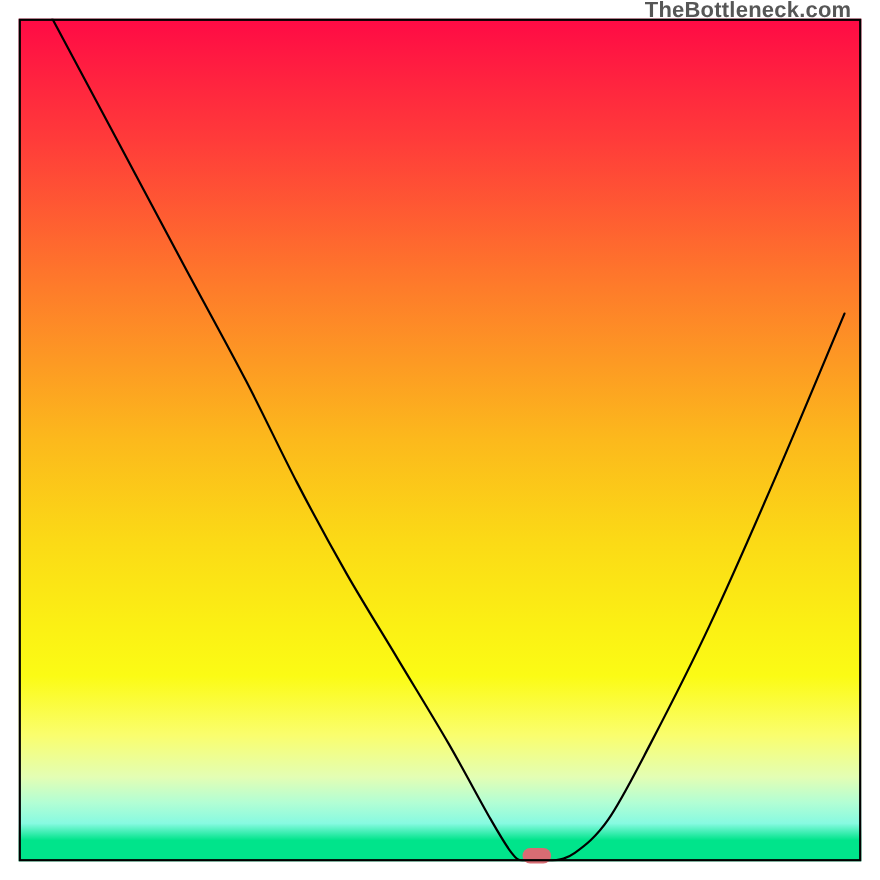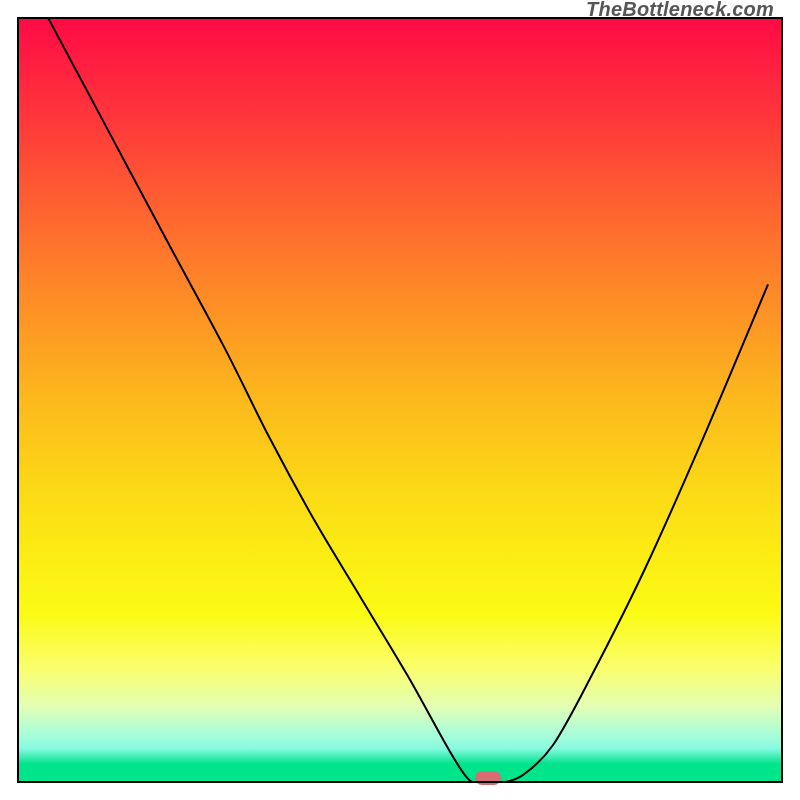--- a/index.html
+++ b/index.html
@@ -7,21 +7,20 @@
     padding: 0;
     width: 800px;
     height: 800px;
     background: #ffffff;
     overflow: hidden;
   }
   .chart-container {
     position: relative;
     width: 792px;
     height: 800px;
-    font-style: italic;
   }
   .gradient-area {
     position: absolute;
     left: 17px;
     top: 17px;
     width: 766px;
     height: 766px;
     background: linear-gradient(to bottom,
       #ff0a45 0%,
       #ff3a3a 14%,

